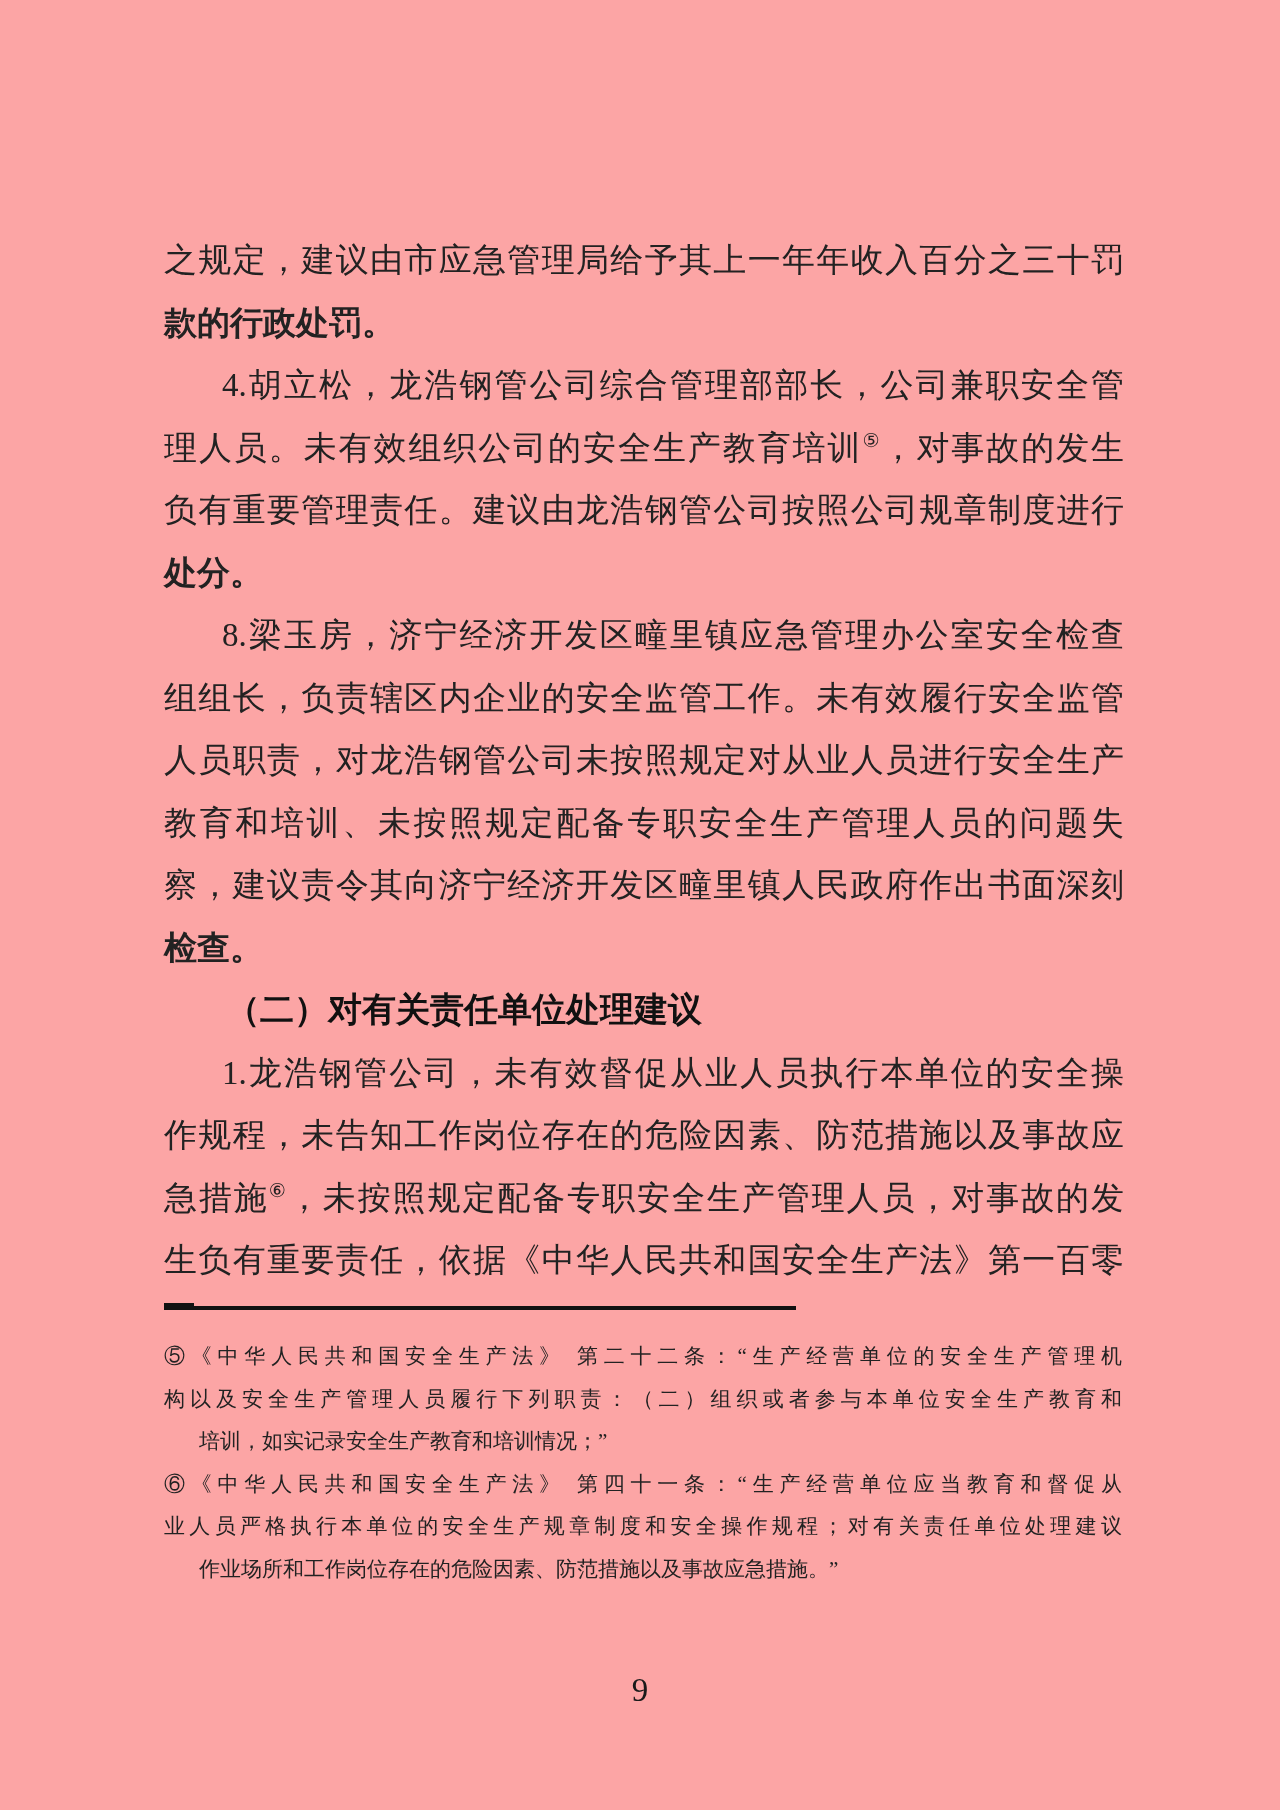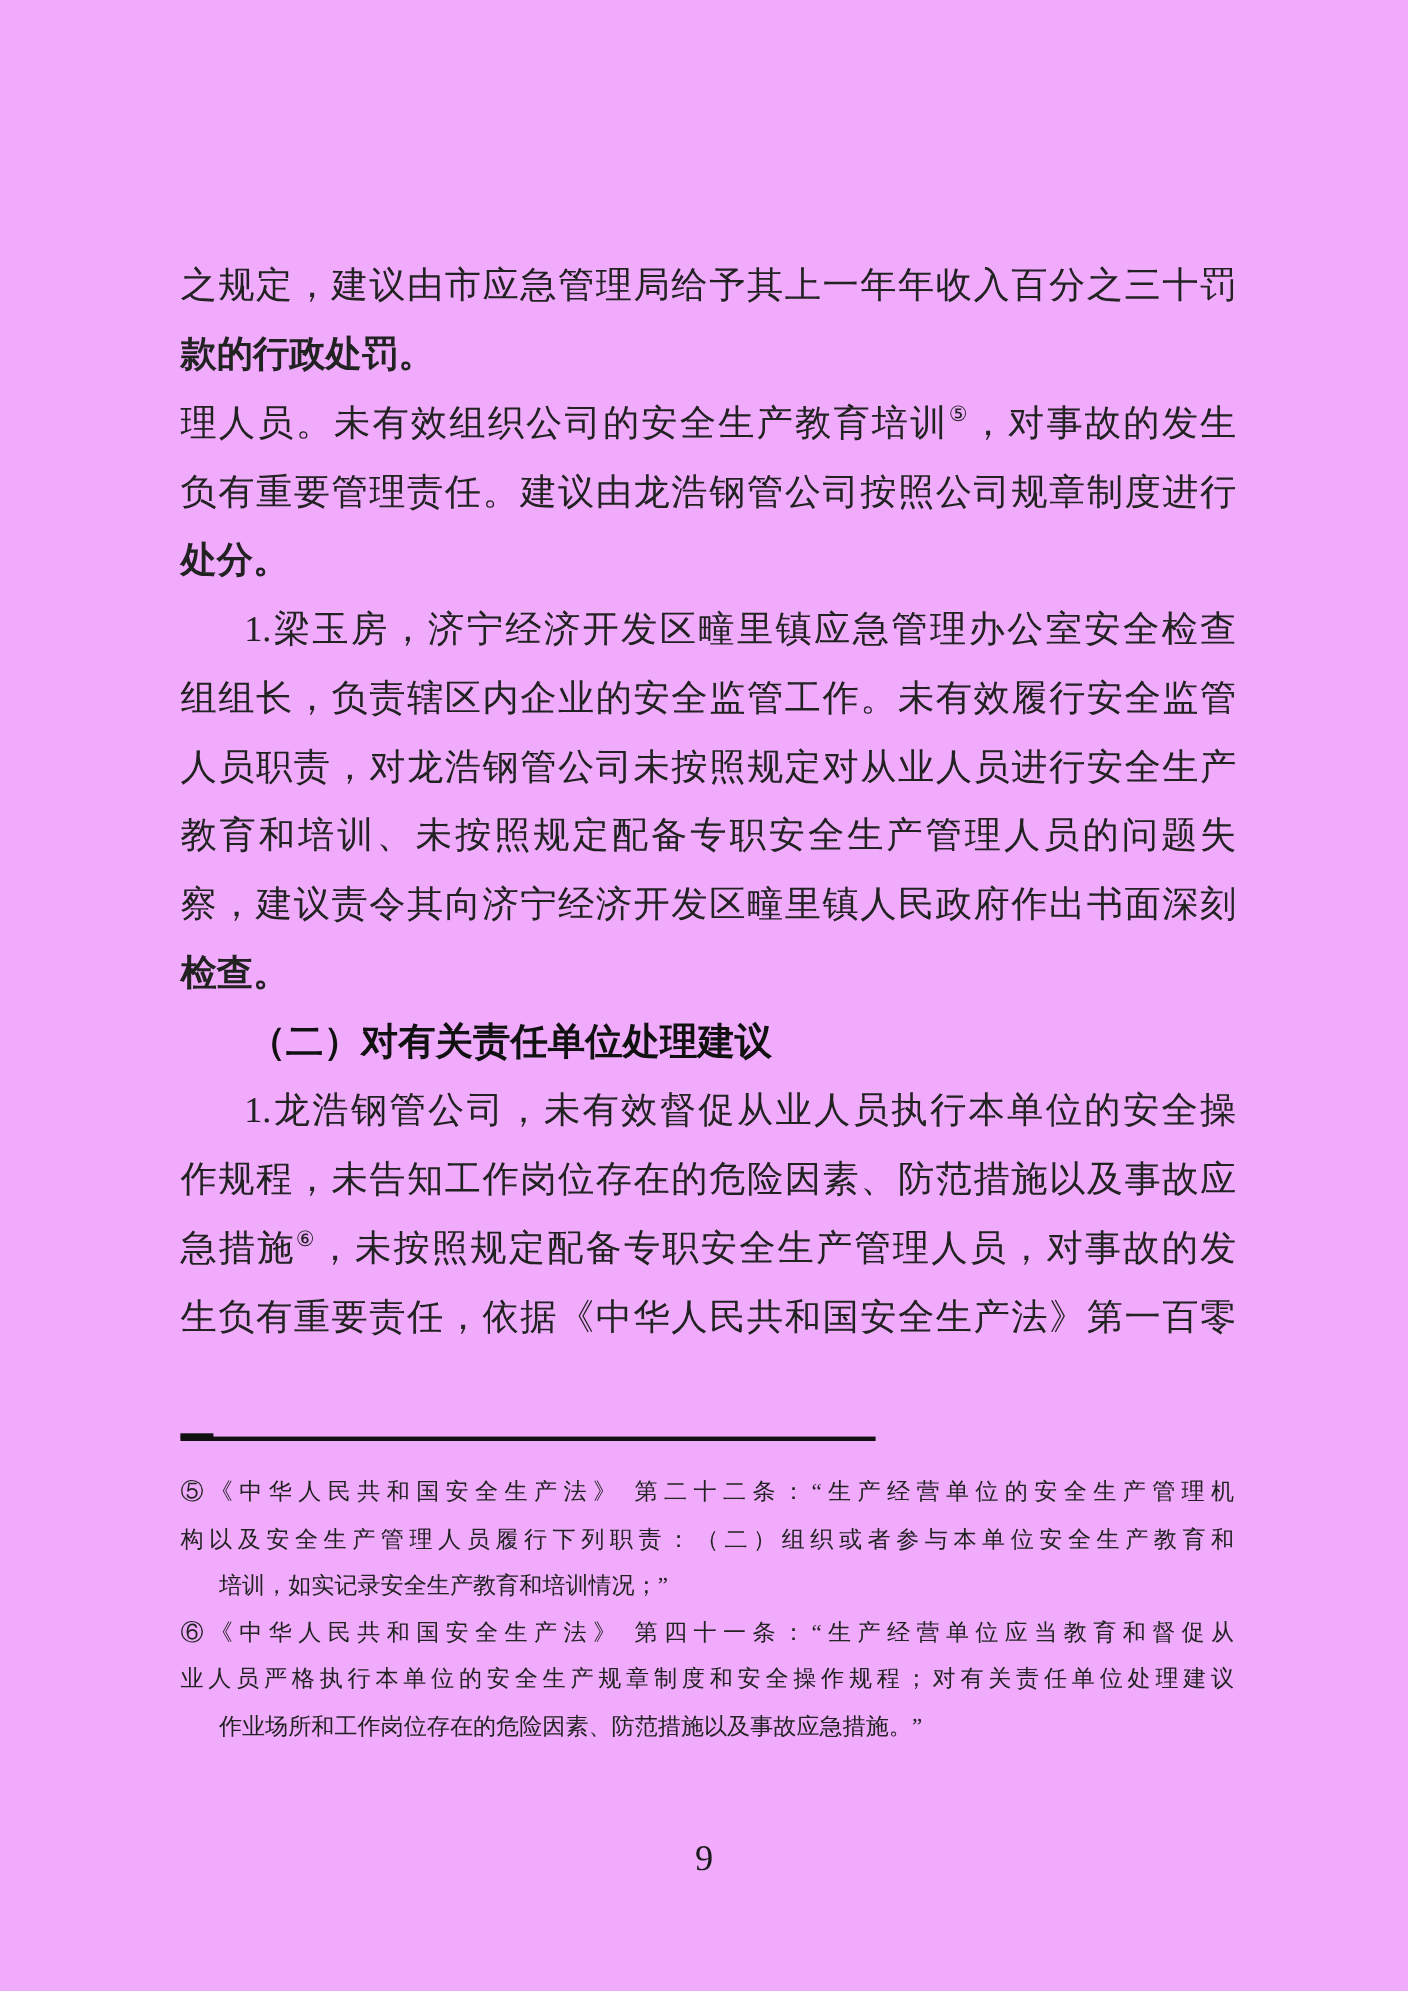--- a/index.html
+++ b/index.html
@@ -1,20 +1,20 @@
 <!DOCTYPE html>
 <html><head>
 <meta charset="utf-8">
 <style>
   html, body { margin: 0; padding: 0; background: #e8e8e8; }
   .page {
     position: relative;
     width: 1280px;
     height: 1810px;
-    background: #f0abfc;
+    background: #fca5a5;
     font-family: "Liberation Serif", serif;
     color: #222222;
     overflow: hidden;
   }
   .body-text {
     position: absolute;
     left: 164px;
     top: 229px;
     width: 960px;
     font-size: 33px;
@@ -90,24 +90,25 @@
     color: #1a1a1a;
   }
 </style>
 </head>
 <body>
 
 <div class="page">
   <div class="body-text">
       <div class="line">之规定，建议由市应急管理局给予其上一年年收入百分之三十罚</div>
       <div class="line last">款的行政处罚。</div>
+      <div class="line indent">4.胡立松，龙浩钢管公司综合管理部部长，公司兼职安全管</div>
       <div class="line">理人员。未有效组织公司的安全生产教育培训<sup>⑤</sup>，对事故的发生</div>
       <div class="line">负有重要管理责任。建议由龙浩钢管公司按照公司规章制度进行</div>
       <div class="line last">处分。</div>
-      <div class="line indent">1.梁玉房，济宁经济开发区疃里镇应急管理办公室安全检查</div>
+      <div class="line indent">8.梁玉房，济宁经济开发区疃里镇应急管理办公室安全检查</div>
       <div class="line">组组长，负责辖区内企业的安全监管工作。未有效履行安全监管</div>
       <div class="line">人员职责，对龙浩钢管公司未按照规定对从业人员进行安全生产</div>
       <div class="line">教育和培训、未按照规定配备专职安全生产管理人员的问题失</div>
       <div class="line">察，建议责令其向济宁经济开发区疃里镇人民政府作出书面深刻</div>
       <div class="line last">检查。</div>
       <div class="line last heading">（二）对有关责任单位处理建议</div>
       <div class="line indent">1.龙浩钢管公司，未有效督促从业人员执行本单位的安全操</div>
       <div class="line">作规程，未告知工作岗位存在的危险因素、防范措施以及事故应</div>
       <div class="line">急措施<sup>⑥</sup>，未按照规定配备专职安全生产管理人员，对事故的发</div>
       <div class="line">生负有重要责任，依据《中华人民共和国安全生产法》第一百零</div>

